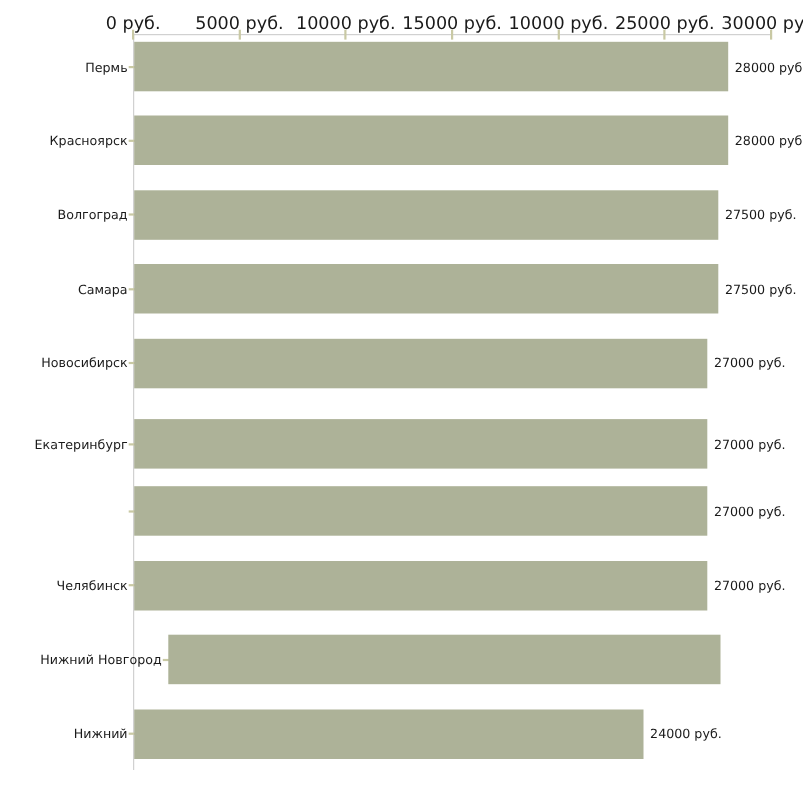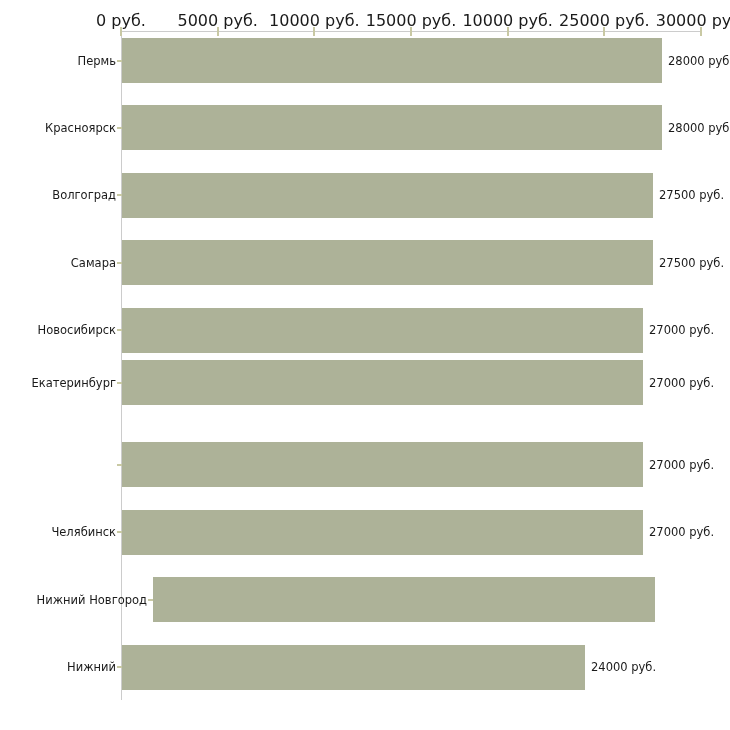--- a/index.html
+++ b/index.html
@@ -125,21 +125,21 @@
         <div class="cat-tick" style="background: rgb(201, 201, 164);"></div>
         <div class="bar" style="left: 122px; width: 531px; background: rgb(173, 178, 152);"></div>
         <div class="value-label" style="left: 659px; color: rgb(26, 26, 26);">27500 руб.</div>
       </div>
       <div class="bar-row" style="top: 307.6px; height: 45px;">
         <div class="cat-label" style="color: rgb(26, 26, 26);">Новосибирск</div>
         <div class="cat-tick" style="background: rgb(201, 201, 164);"></div>
         <div class="bar" style="left: 122px; width: 521px; background: rgb(173, 178, 152);"></div>
         <div class="value-label" style="left: 649px; color: rgb(26, 26, 26);">27000 руб.</div>
       </div>
-      <div class="bar-row" style="top: 360px; height: 45px;">
+      <div class="bar-row" style="top: 381px; height: 45px;">
         <div class="cat-label" style="color: rgb(26, 26, 26);">Екатеринбург</div>
         <div class="cat-tick" style="background: rgb(201, 201, 164);"></div>
         <div class="bar" style="left: 122px; width: 521px; background: rgb(173, 178, 152);"></div>
         <div class="value-label" style="left: 649px; color: rgb(26, 26, 26);">27000 руб.</div>
       </div>
       <div class="bar-row" style="top: 442.4px; height: 45px;">
         <div class="cat-tick" style="background: rgb(201, 201, 164);"></div>
         <div class="bar" style="left: 122px; width: 521px; background: rgb(173, 178, 152);"></div>
         <div class="value-label" style="left: 649px; color: rgb(26, 26, 26);">27000 руб.</div>
       </div>

